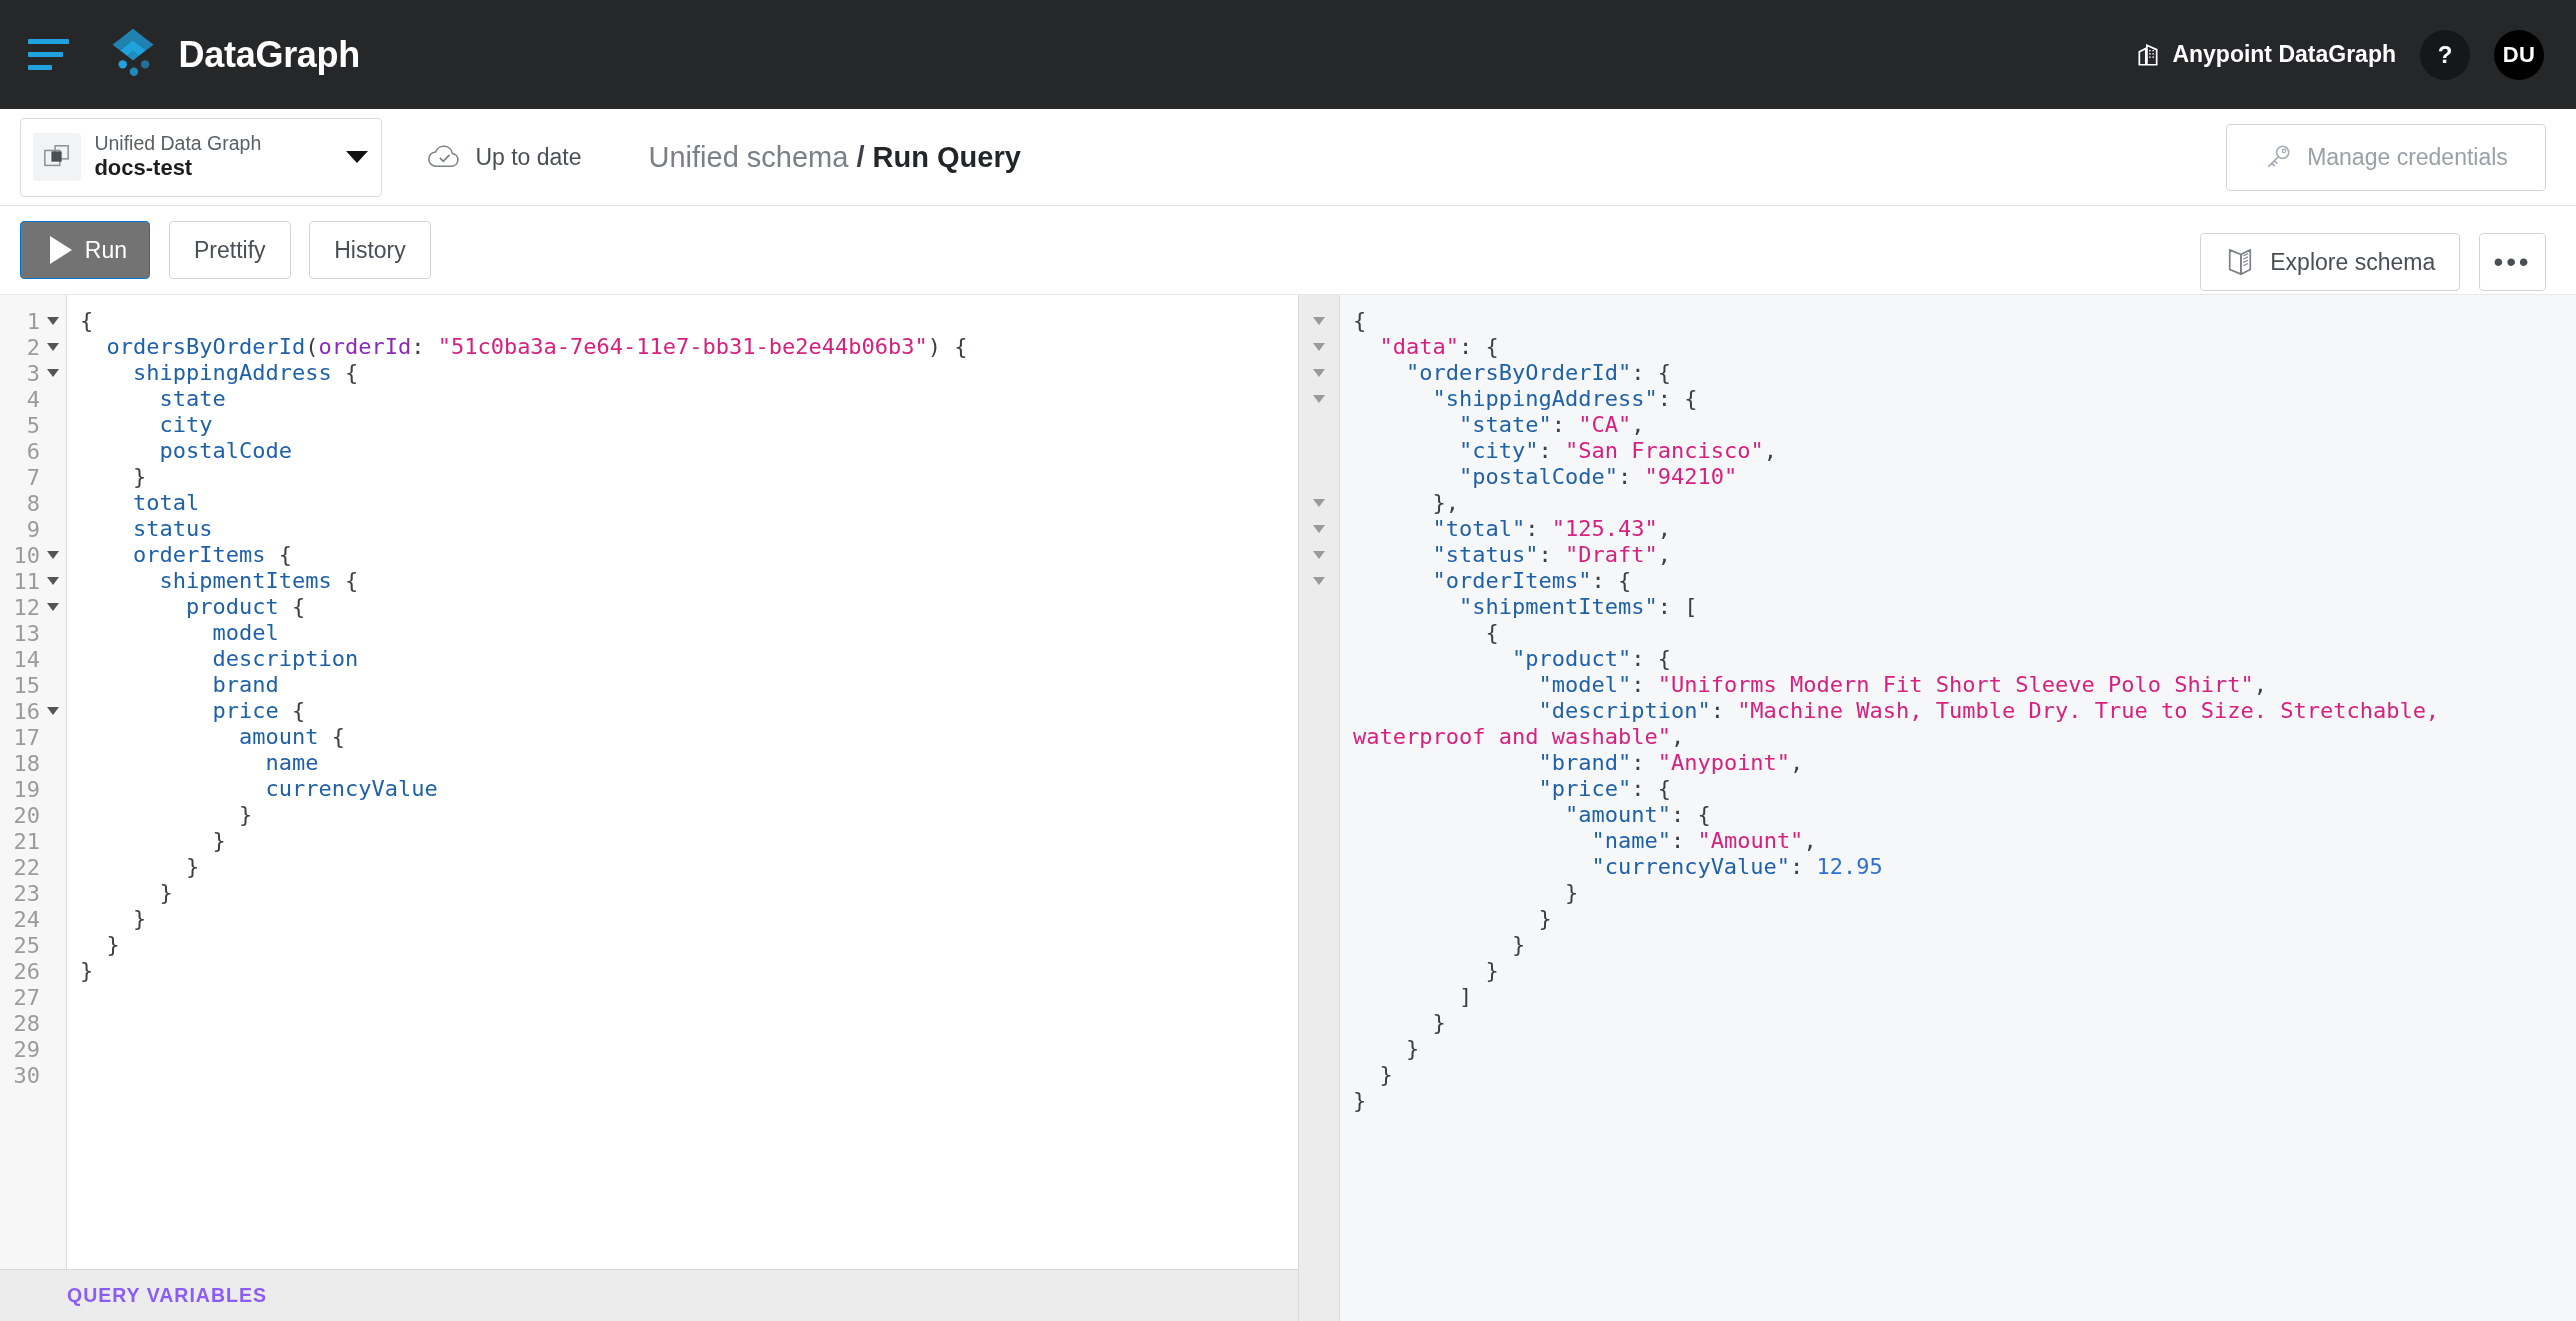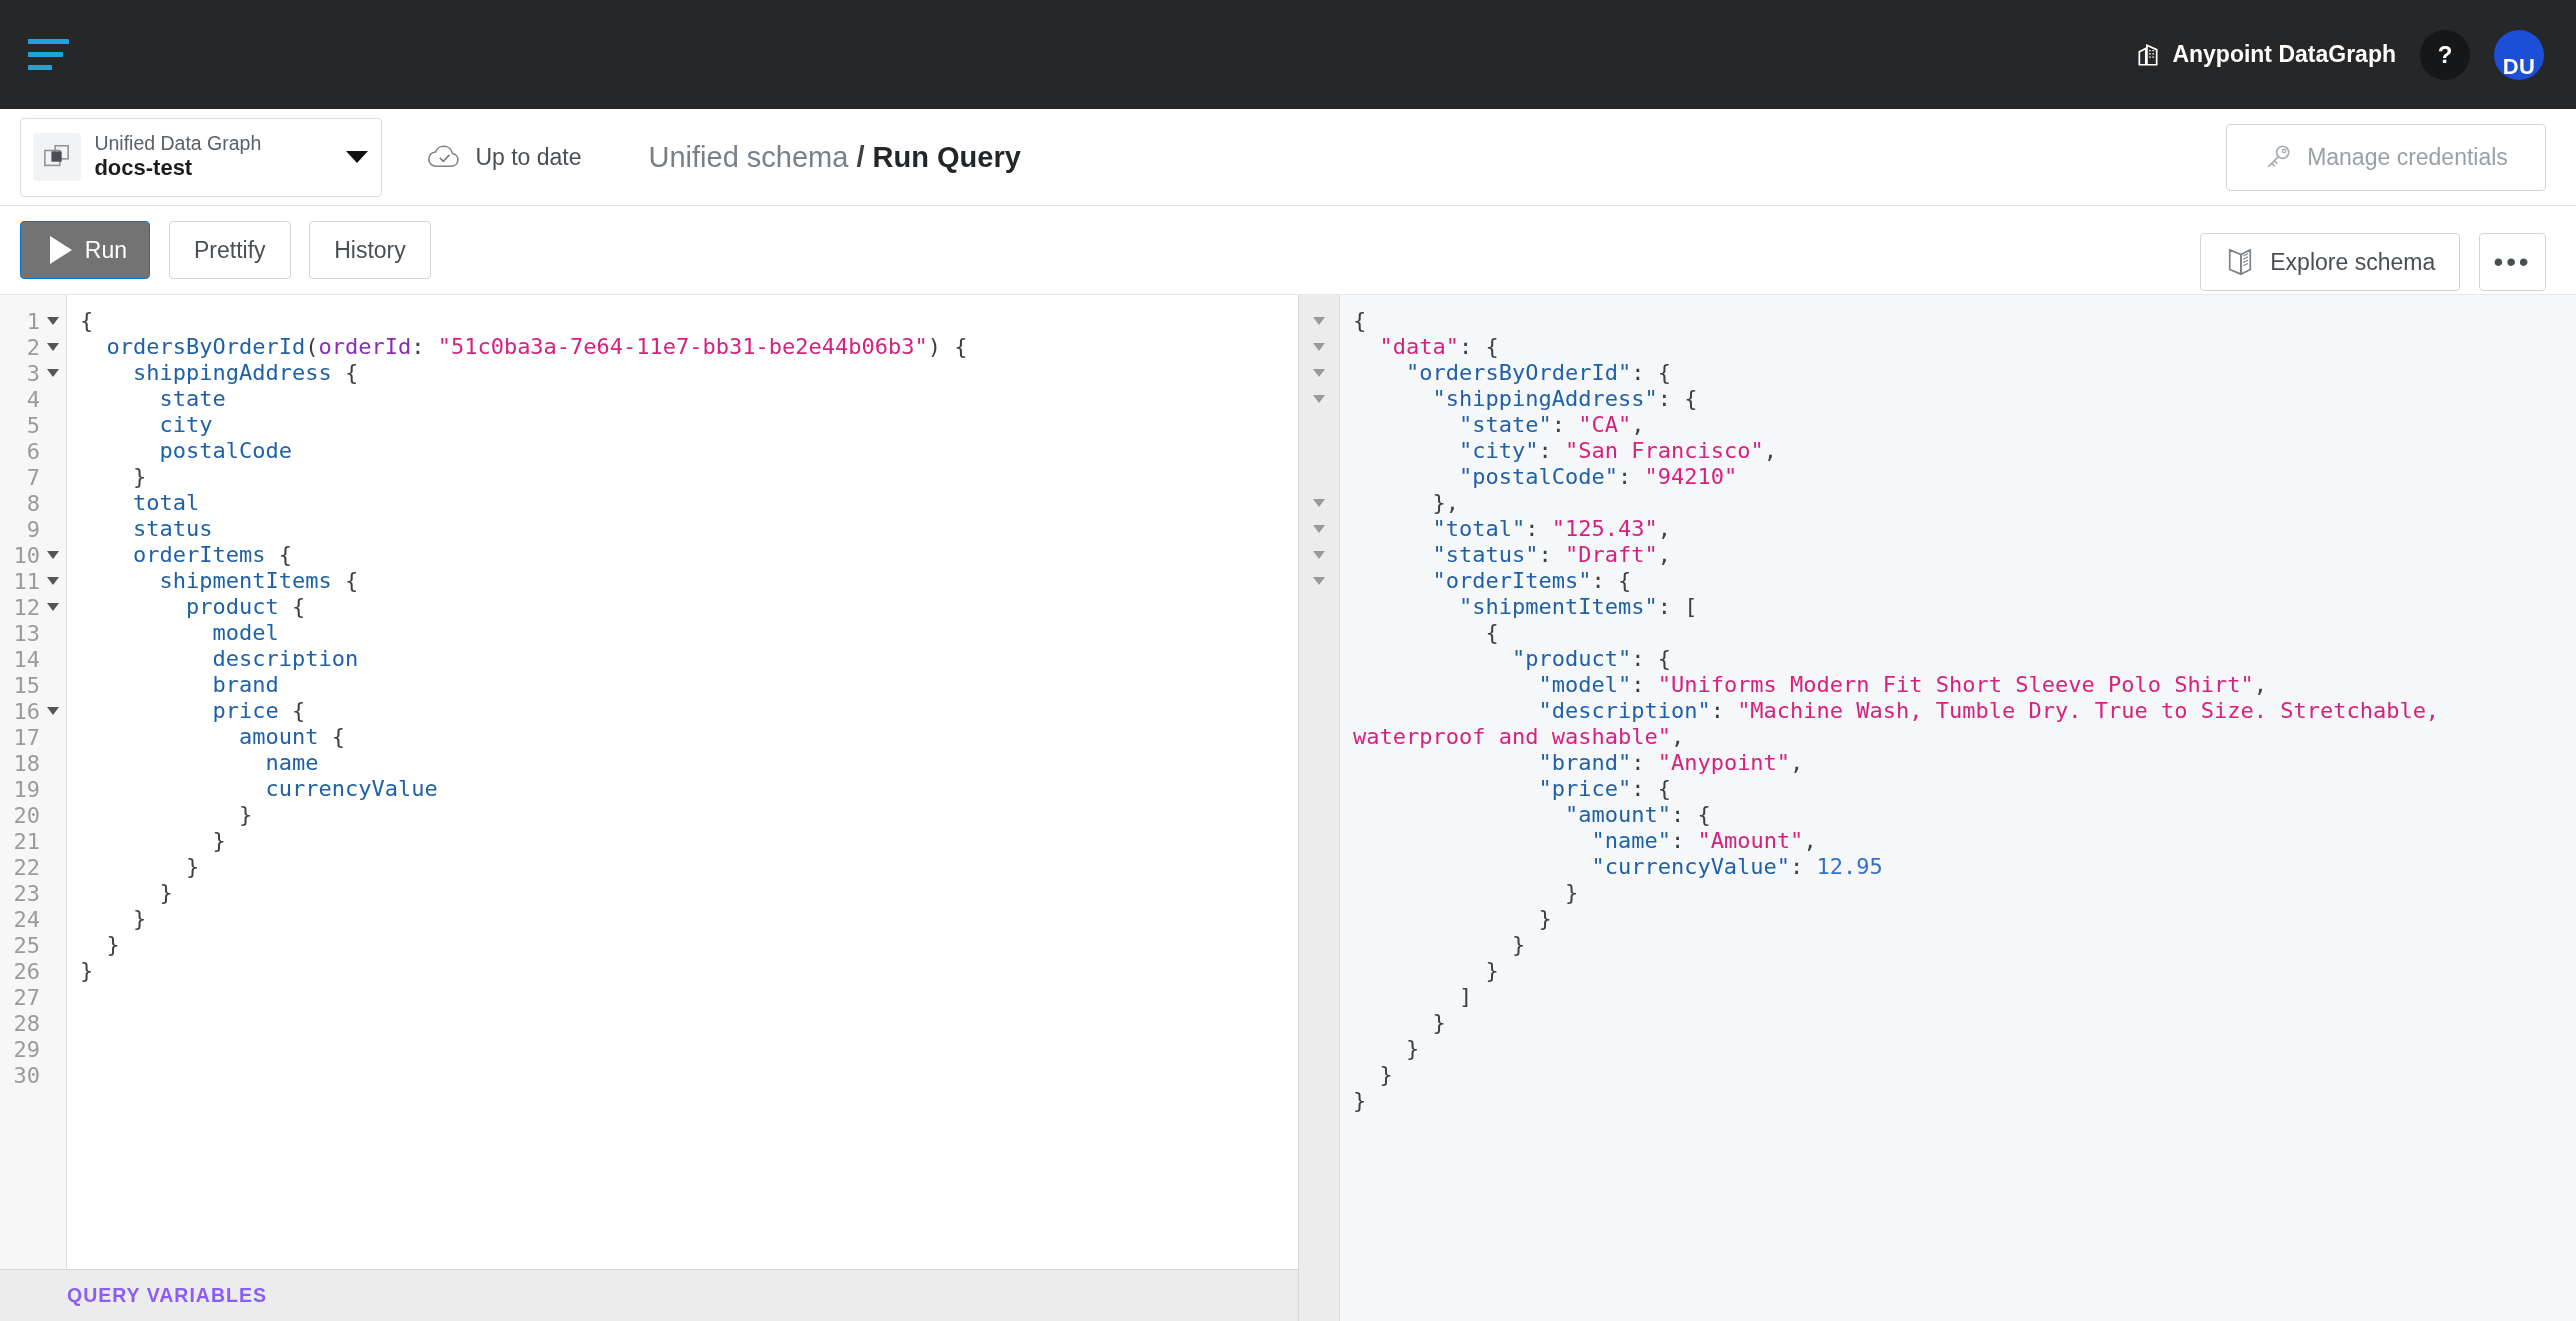--- a/index.html
+++ b/index.html
@@ -29,21 +29,21 @@
 
   .topbar-right { margin-left: auto; display: flex; align-items: center; gap: 24px; }
   .org { display: flex; align-items: center; gap: 11px; color: #ffffff;
     font-size: 23px; font-weight: bold; }
   .org-icon { width: 26px; height: 26px; display: block; }
   .circle-btn {
     width: 50px; height: 50px; border-radius: 50%; background: #161718;
     display: flex; align-items: center; justify-content: center;
     color: #ffffff; font-size: 24px; font-weight: bold; cursor: pointer;
   }
-  .avatar-btn { background: #1d4ed8; font-size: 22px; letter-spacing: 0.4px; align-items: flex-end; }
+  .avatar-btn { background: #000000; font-size: 22px; letter-spacing: 0.4px; }
 
   
   .subbar {
     height: 97px; flex: 0 0 97px; background: #ffffff;
     border-bottom: 0.9px solid #e0e0e0;
     display: flex; align-items: center; padding: 0 30px 0 20.4px;
   }
   .graph-select {
     width: 362px; height: 79px; border: 0.9px solid #d8dadc; border-radius: 4.6px;
     background: #fff; display: flex; align-items: center; padding: 0 13px 0 12px;
@@ -154,20 +154,33 @@
 <body>
 
 <div class="app">
 
   <div class="topbar">
     <div class="hamburger">
       <span></span>
       <span></span>
       <span></span>
     </div>
+    <div class="brand">
+      <svg class="brand-logo" viewBox="0 0 60 60">
+        <g fill="#1fa2dd">
+          <path d="M30 2 L52 19 L44 25 L30 14 L16 25 L8 19 Z" opacity="0.75"></path>
+          <path d="M30 14 L44 25 L36 31 L30 26 L24 31 L16 25 Z"></path>
+          <path d="M30 26 L36 31 L30 36 L24 31 Z" opacity="0.85"></path>
+          <circle cx="19" cy="40" r="4.5"></circle>
+          <circle cx="31" cy="48" r="4.5" opacity="0.8"></circle>
+          <circle cx="43" cy="40" r="4.5" opacity="0.6"></circle>
+        </g>
+      </svg>
+      <span class="brand-name">DataGraph</span>
+    </div>
     <div class="topbar-right">
       <div class="org">
         <svg class="org-icon" viewBox="0 0 24 24">
           <path d="M4 21V9l6-3v15zM11 21V3l9 4v14z" fill="none" stroke="#ffffff" stroke-width="1.6"></path>
           <path d="M13 8h1.5M16 8h1.5M13 11h1.5M16 11h1.5M13 14h1.5M16 14h1.5" stroke="#ffffff" stroke-width="1.2"></path>
         </svg>
         <span>Anypoint DataGraph</span>
       </div>
       <div class="circle-btn">
         <span>?</span>

